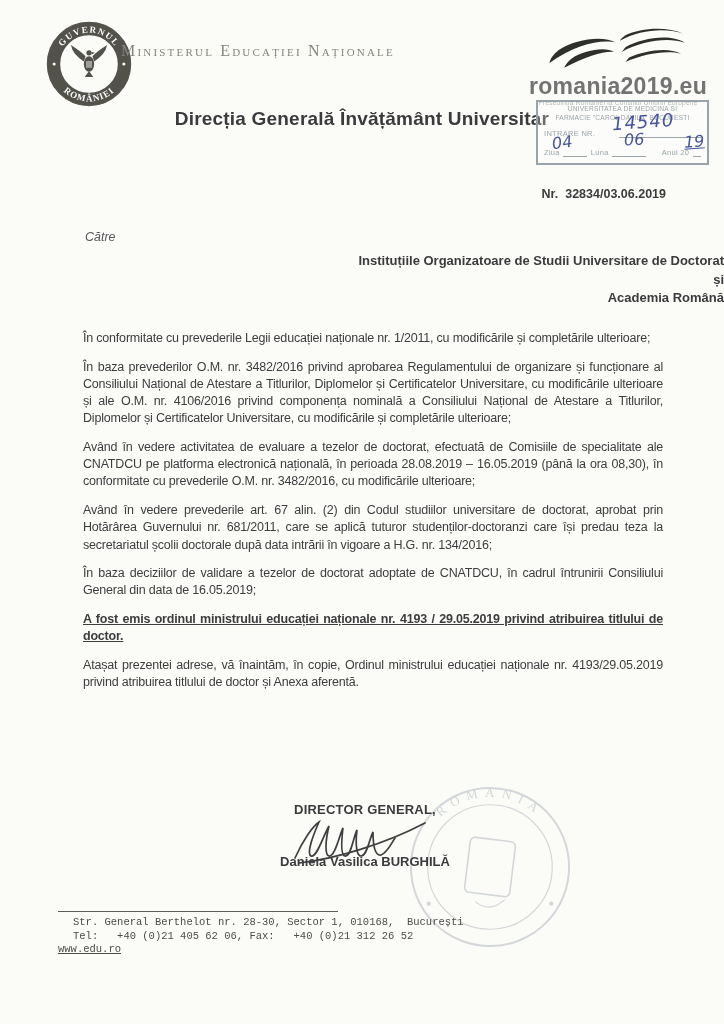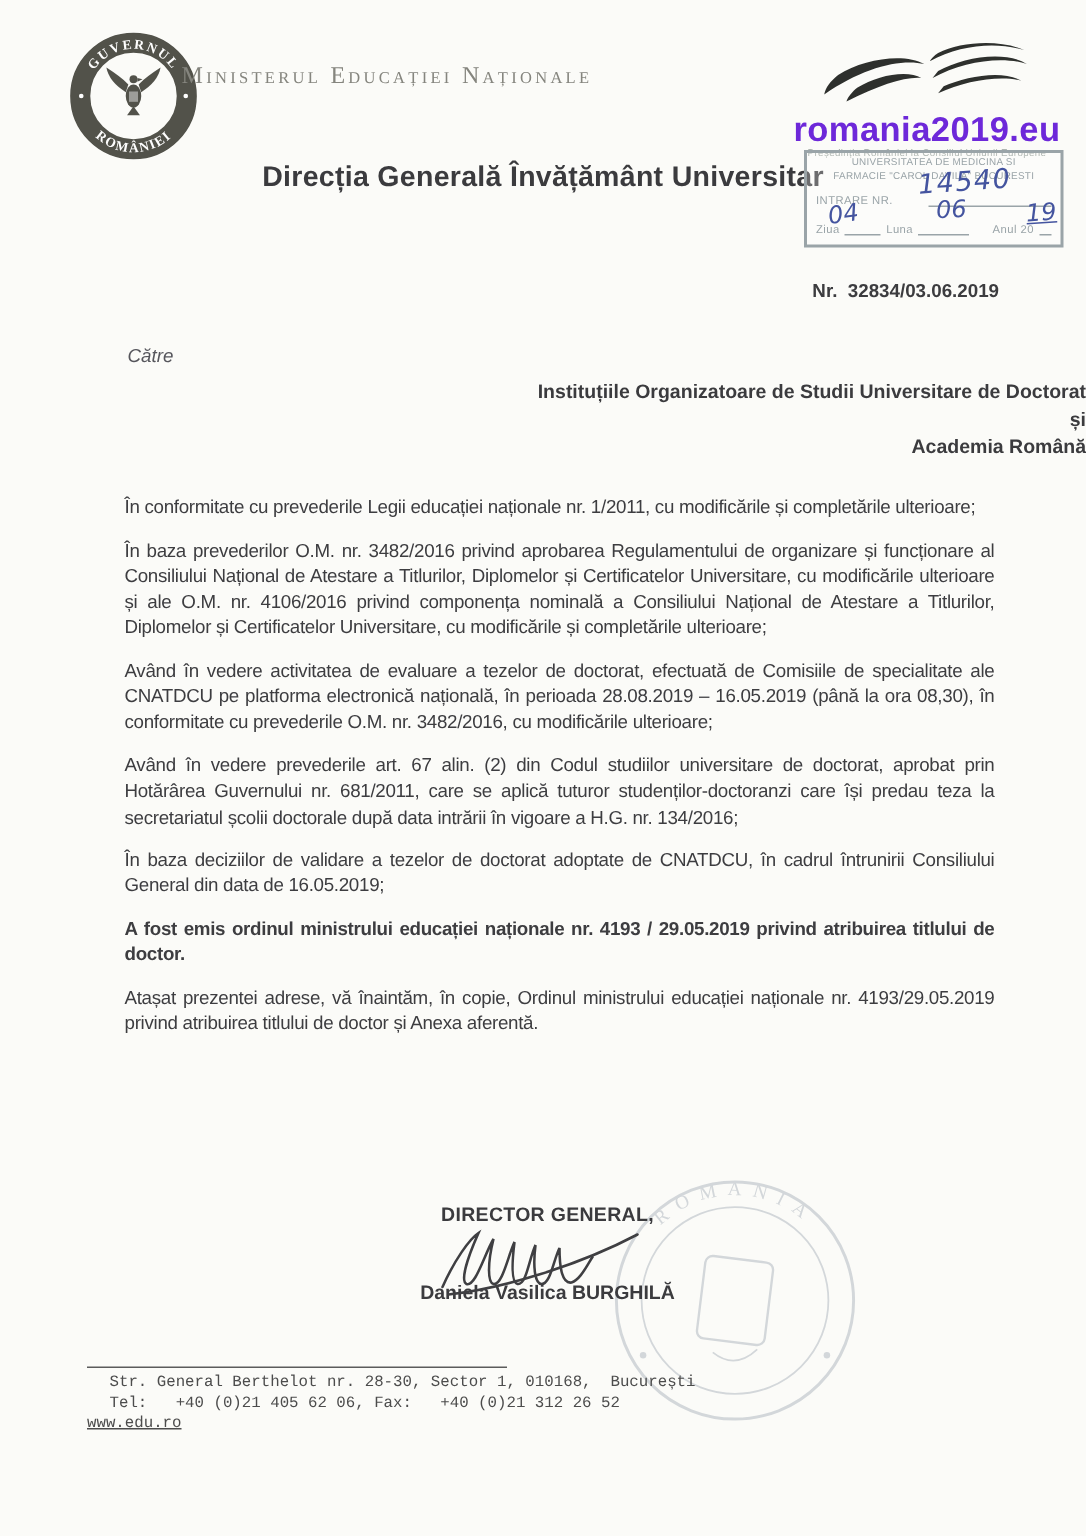--- a/index.html
+++ b/index.html
@@ -10,21 +10,21 @@
   }
   
   .gov-seal{position:absolute;left:46px;top:21px;width:86px;height:86px;opacity:.88;}
   .ministry-name{
     position:absolute;left:121px;top:42px;
     font-family:"Liberation Serif",serif;font-variant:small-caps;
     font-size:16px;letter-spacing:2.2px;color:#85857e;
   }
   .eu-logo{position:absolute;left:520px;top:26px;width:196px;text-align:center;}
   .eu-swoosh{display:block;margin:0 auto -2px auto;}
-  .eu-title{font-size:23px;font-weight:bold;color:#6d28d9;letter-spacing:.3px;line-height:24px;}
+  .eu-title{font-size:23px;font-weight:bold;color:#737373;letter-spacing:.3px;line-height:24px;}
   .eu-subtitle{font-size:6.5px;color:#99a29c;letter-spacing:.25px;margin-top:1px;}
   .dept-title{
     position:absolute;left:0;top:108px;width:100%;text-align:center;
     font-weight:bold;font-size:19px;color:#3b3b3e;letter-spacing:.2px;
   }
   
   .registry-stamp{
     position:absolute;left:536px;top:100px;width:173px;height:65px;
     border:2px solid #9aa4a8;box-sizing:border-box;padding:3px 6px 2px 6px;
     color:#9aa4a8;background:rgba(255,255,255,.25);
@@ -48,21 +48,21 @@
     position:absolute;left:0;top:252px;width:100%;text-align:right;
     font-weight:bold;font-size:13px;line-height:18.5px;color:#3b3b3e;
   }
   
   .body-text{
     position:absolute;left:83px;top:330px;width:580px;
     font-size:12.5px;line-height:17.2px;letter-spacing:-.2px;
     text-align:justify;color:#3d3d40;
   }
   .body-text p{margin:0 0 11.5px 0;}
-  .body-text p.bold{font-weight:bold;}
+  .body-text p.bold{font-weight:bold;text-decoration:underline;}
   
   .sig-block{position:absolute;left:225px;top:802px;width:280px;text-align:center;}
   .sig-title{font-weight:bold;font-size:13px;letter-spacing:.2px;color:#3b3b3e;}
   .sig-scrawl{position:absolute;left:62px;top:8px;}
   .sig-name{font-weight:bold;font-size:13px;margin-top:37px;color:#3b3b3e;}
   .round-stamp{position:absolute;left:406px;top:783px;width:168px;height:168px;opacity:.55;}
   
   .footer{
     position:absolute;left:58px;top:911px;
     font-family:Liberation Mono, monospace;font-size:10.5px;line-height:13.5px;color:#4c4c4c;

